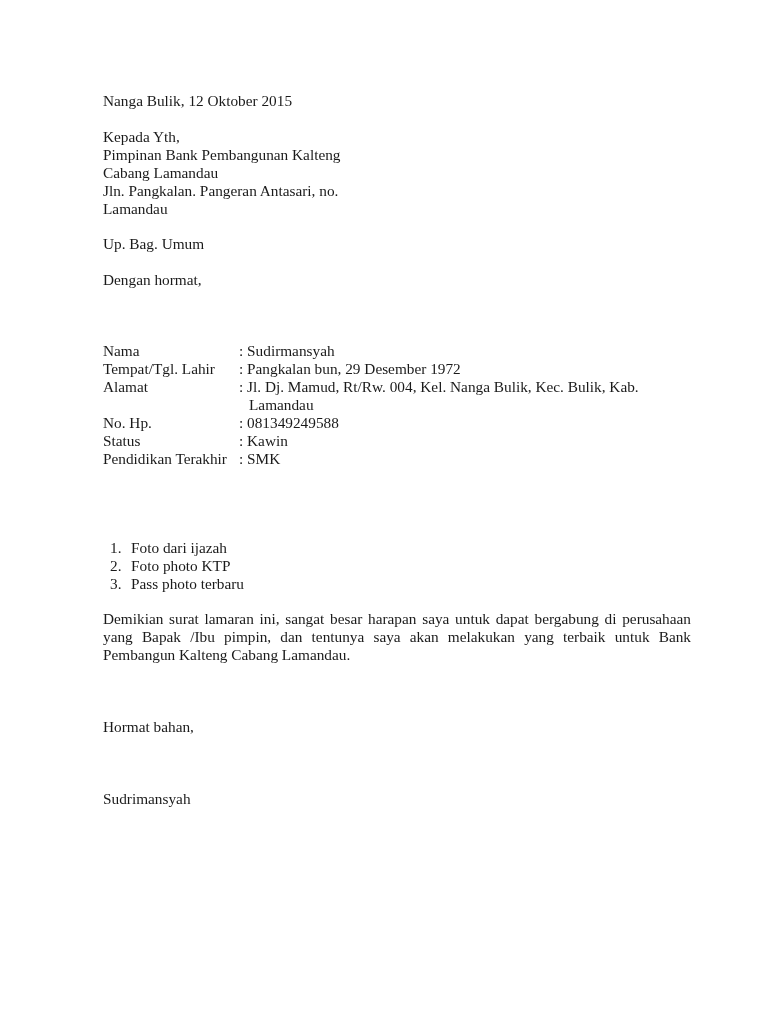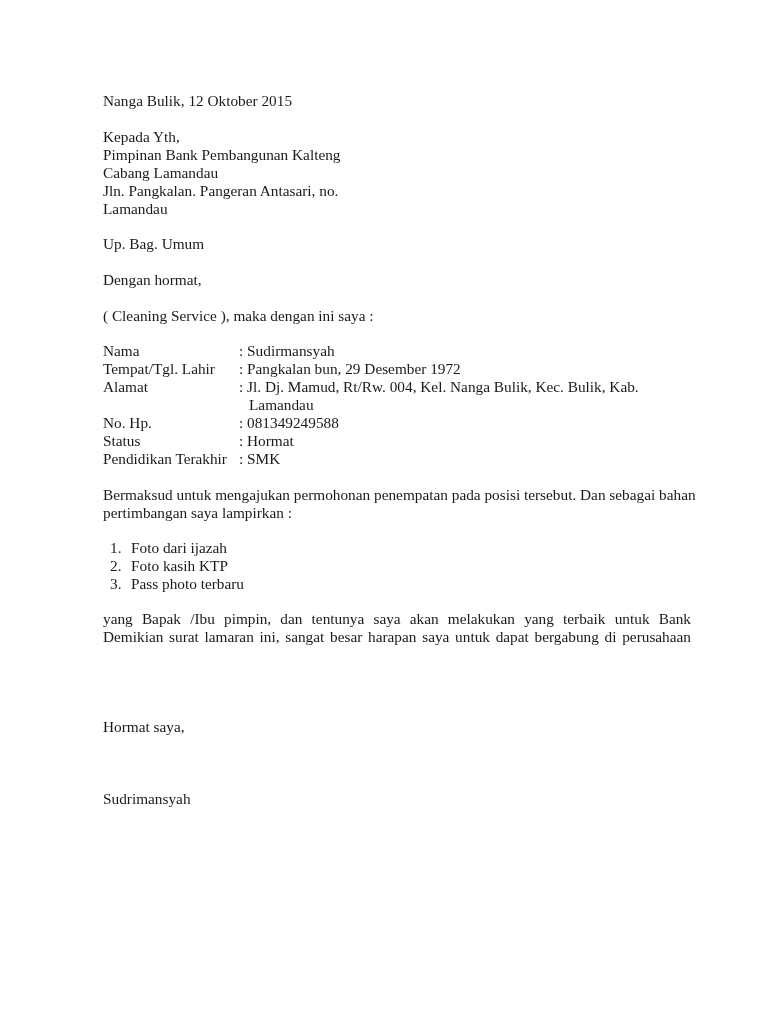--- a/index.html
+++ b/index.html
@@ -28,21 +28,20 @@
     <div class="ln" style="top:128px">Kepada Yth,</div>
     <div class="ln" style="top:146px">Pimpinan Bank Pembangunan Kalteng</div>
     <div class="ln" style="top:164px">Cabang Lamandau</div>
     <div class="ln" style="top:182px">Jln. Pangkalan. Pangeran Antasari, no.</div>
     <div class="ln" style="top:200px">Lamandau</div>
   </div>
 
   <div class="ln" style="top:235px">Up. Bag. Umum</div>
 
   <div class="ln" style="top:271px">Dengan hormat,</div>
-  <div class="ln" style="top:307px">( Cleaning Service ), maka dengan ini saya :</div>
 
   <div>
     <div class="row" style="top:342px">
       <span class="lbl">Nama</span>
       <span class="val">: Sudirmansyah</span>
     </div>
     <div class="row" style="top:360px">
       <span class="lbl">Tempat/Tgl. Lahir</span>
       <span class="val">: Pangkalan bun, 29 Desember 1972</span>
     </div>
@@ -52,47 +51,46 @@
     </div>
     <div class="row" style="top:396px">
       <span class="val" style="left:146px">Lamandau</span>
     </div>
     <div class="row" style="top:414px">
       <span class="lbl">No. Hp.</span>
       <span class="val">: 081349249588</span>
     </div>
     <div class="row" style="top:432px">
       <span class="lbl">Status</span>
-      <span class="val">: Hormat</span>
+      <span class="val">: Kawin</span>
     </div>
     <div class="row" style="top:450px">
       <span class="lbl">Pendidikan Terakhir</span>
       <span class="val">: SMK</span>
     </div>
   </div>
 
-  <div class="ln" style="top:486px">Bermaksud untuk mengajukan permohonan penempatan pada posisi tersebut. Dan sebagai bahan</div>
-  <div class="ln" style="top:504px">pertimbangan saya lampirkan :</div>
 
   <div>
     <div class="li" style="top:539px">
       <span class="num">1.</span>
       <span class="txt">Foto dari ijazah</span>
     </div>
     <div class="li" style="top:557px">
       <span class="num">2.</span>
-      <span class="txt">Foto kasih KTP</span>
+      <span class="txt">Foto photo KTP</span>
     </div>
     <div class="li" style="top:575px">
       <span class="num">3.</span>
       <span class="txt">Pass photo terbaru</span>
     </div>
   </div>
 
   <div class="just" style="top:610px">
+    <span class="j">Demikian surat lamaran ini, sangat besar harapan saya untuk dapat bergabung di perusahaan</span>
     <span class="j">yang Bapak /Ibu pimpin, dan tentunya saya akan melakukan yang terbaik untuk Bank</span>
-    <span class="j">Demikian surat lamaran ini, sangat besar harapan saya untuk dapat bergabung di perusahaan</span>
+    <span>Pembangun Kalteng Cabang Lamandau.</span>
   </div>
 
-  <div class="ln" style="top:718px">Hormat saya,</div>
+  <div class="ln" style="top:718px">Hormat bahan,</div>
   <div class="ln" style="top:790px">Sudrimansyah</div>
 
 </div>
 
 </body></html>

